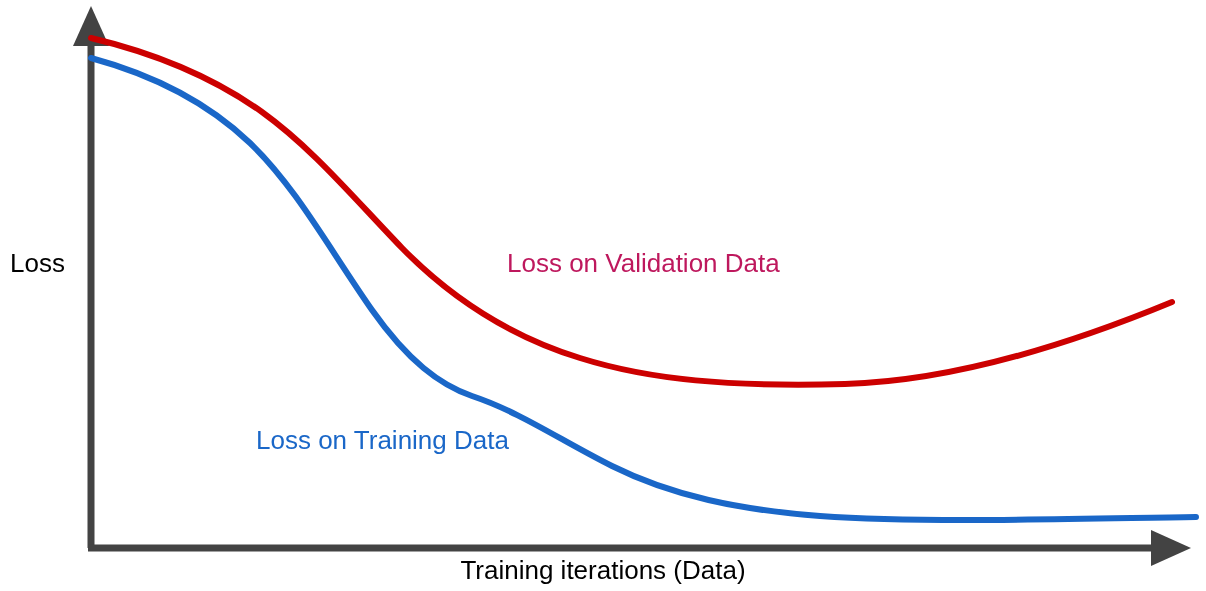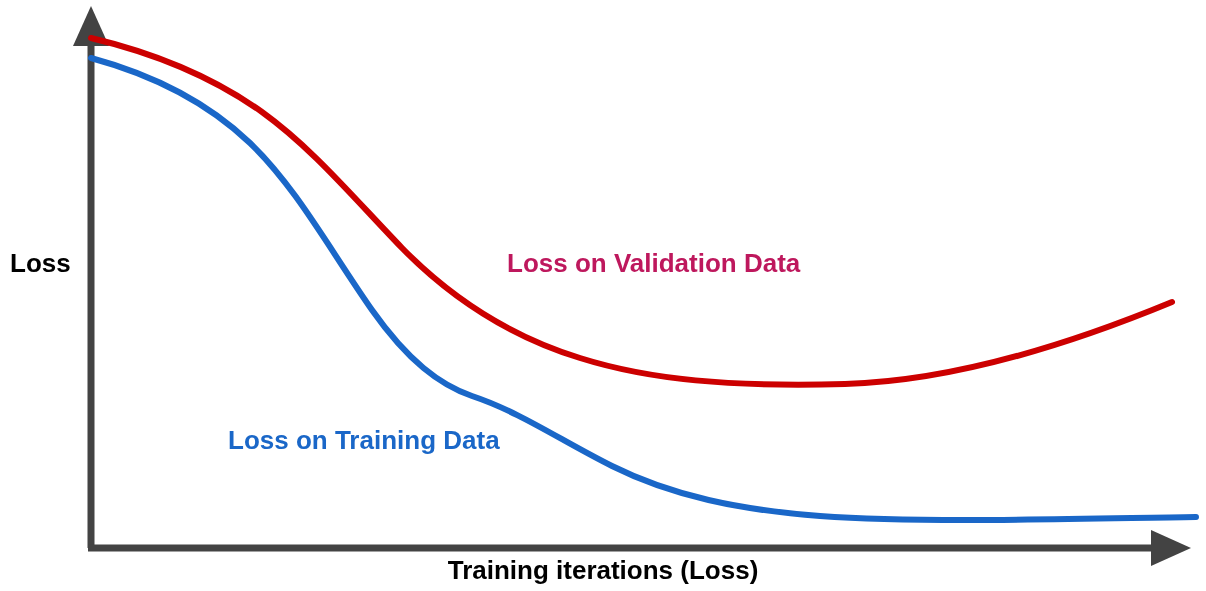--- a/index.html
+++ b/index.html
@@ -11,21 +11,20 @@
   body {
     font-family: "Liberation Sans", sans-serif;
     -webkit-font-smoothing: antialiased;
   }
   #chart-root {
     position: relative;
     width: 1206px;
     height: 591px;
     background: #ffffff;
     overflow: hidden;
-    font-weight: bold;
   }
   #plot-svg {
     position: absolute;
     left: 0;
     top: 0;
     width: 1206px;
     height: 591px;
     display: block;
   }
   .axis-title {
@@ -90,19 +89,19 @@
              C 150,74 205,100 250,143
              C 296,187 330,250 372,310
              C 408,361 440,385 472,396
              C 520,412 560,440 612,466
              C 672,496 740,510 820,516
              C 920,523 1060,519 1196,517"></path>
   </svg>
 
   <div class="axis-title" id="ylabel">Loss</div>
 
-  <div class="axis-title" id="xlabel">Training iterations (Loss)</div>
+  <div class="axis-title" id="xlabel">Training iterations (Data)</div>
 
   <div class="series-label" id="label-validation" style="color: #be185d;">Loss on Validation Data</div>
 
-  <div class="series-label" id="label-training" style="color: rgb(26, 103, 200);">Loss on Training Data</div>
+  <div class="series-label" id="label-training" style="color: rgb(26, 103, 200); margin-left: 28px;">Loss on Training Data</div>
 
 </div>
 
 </body></html>

